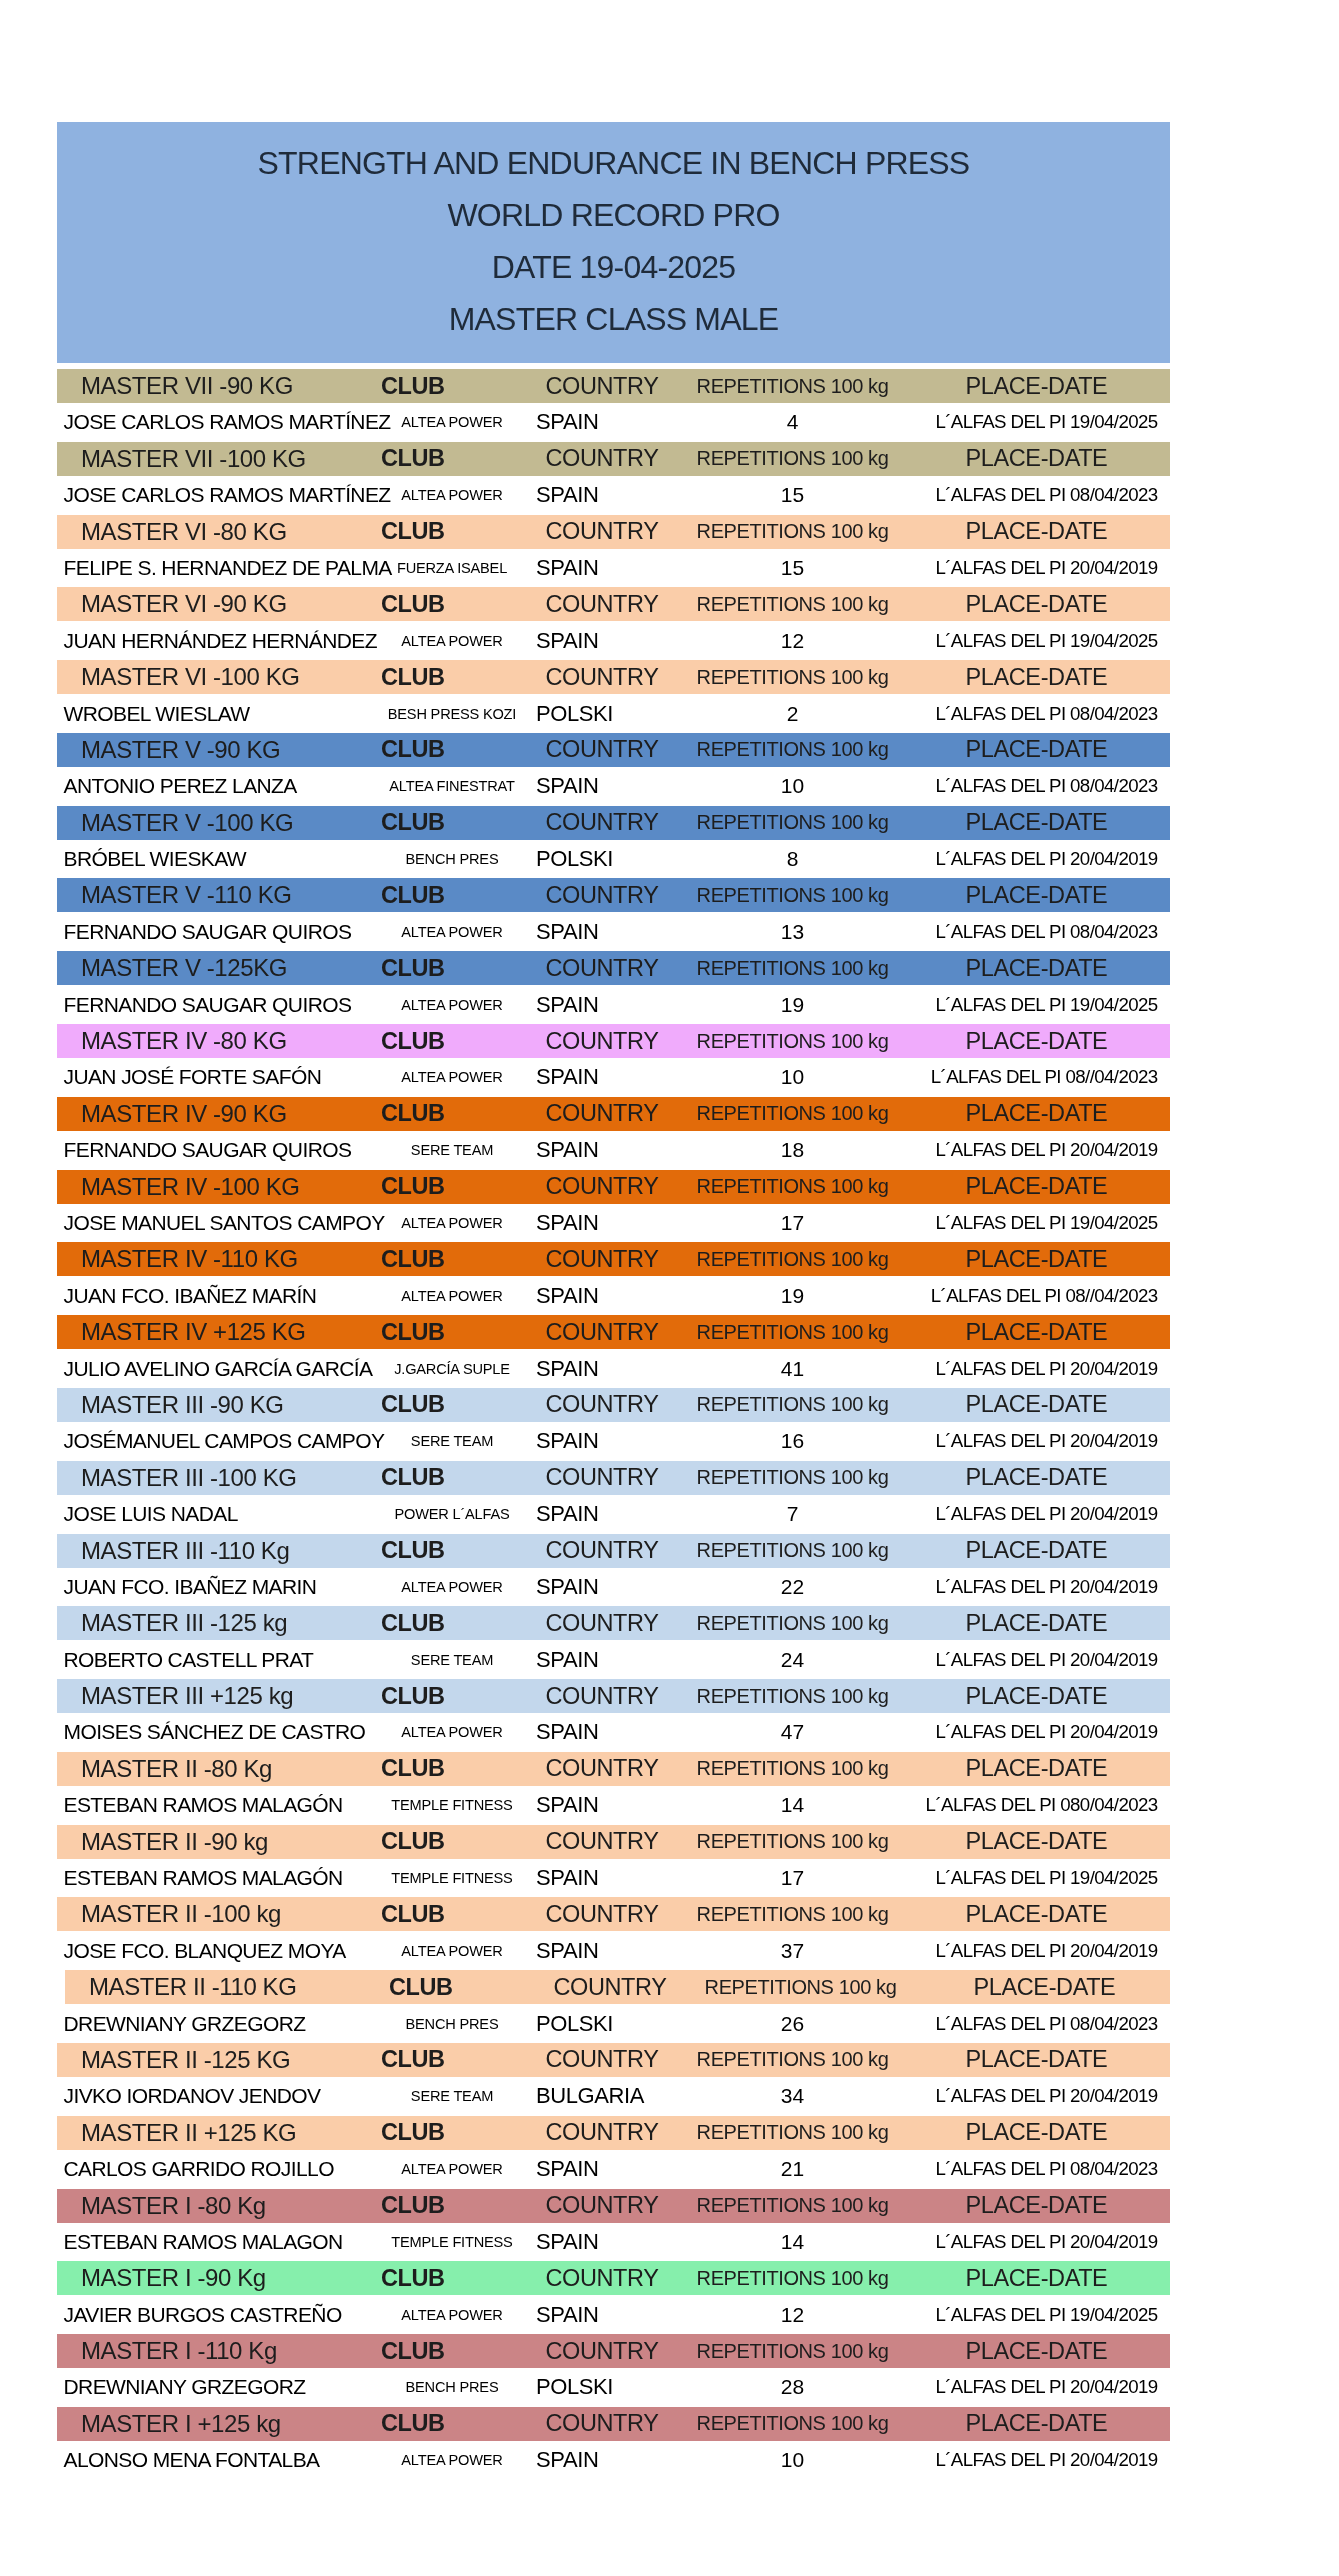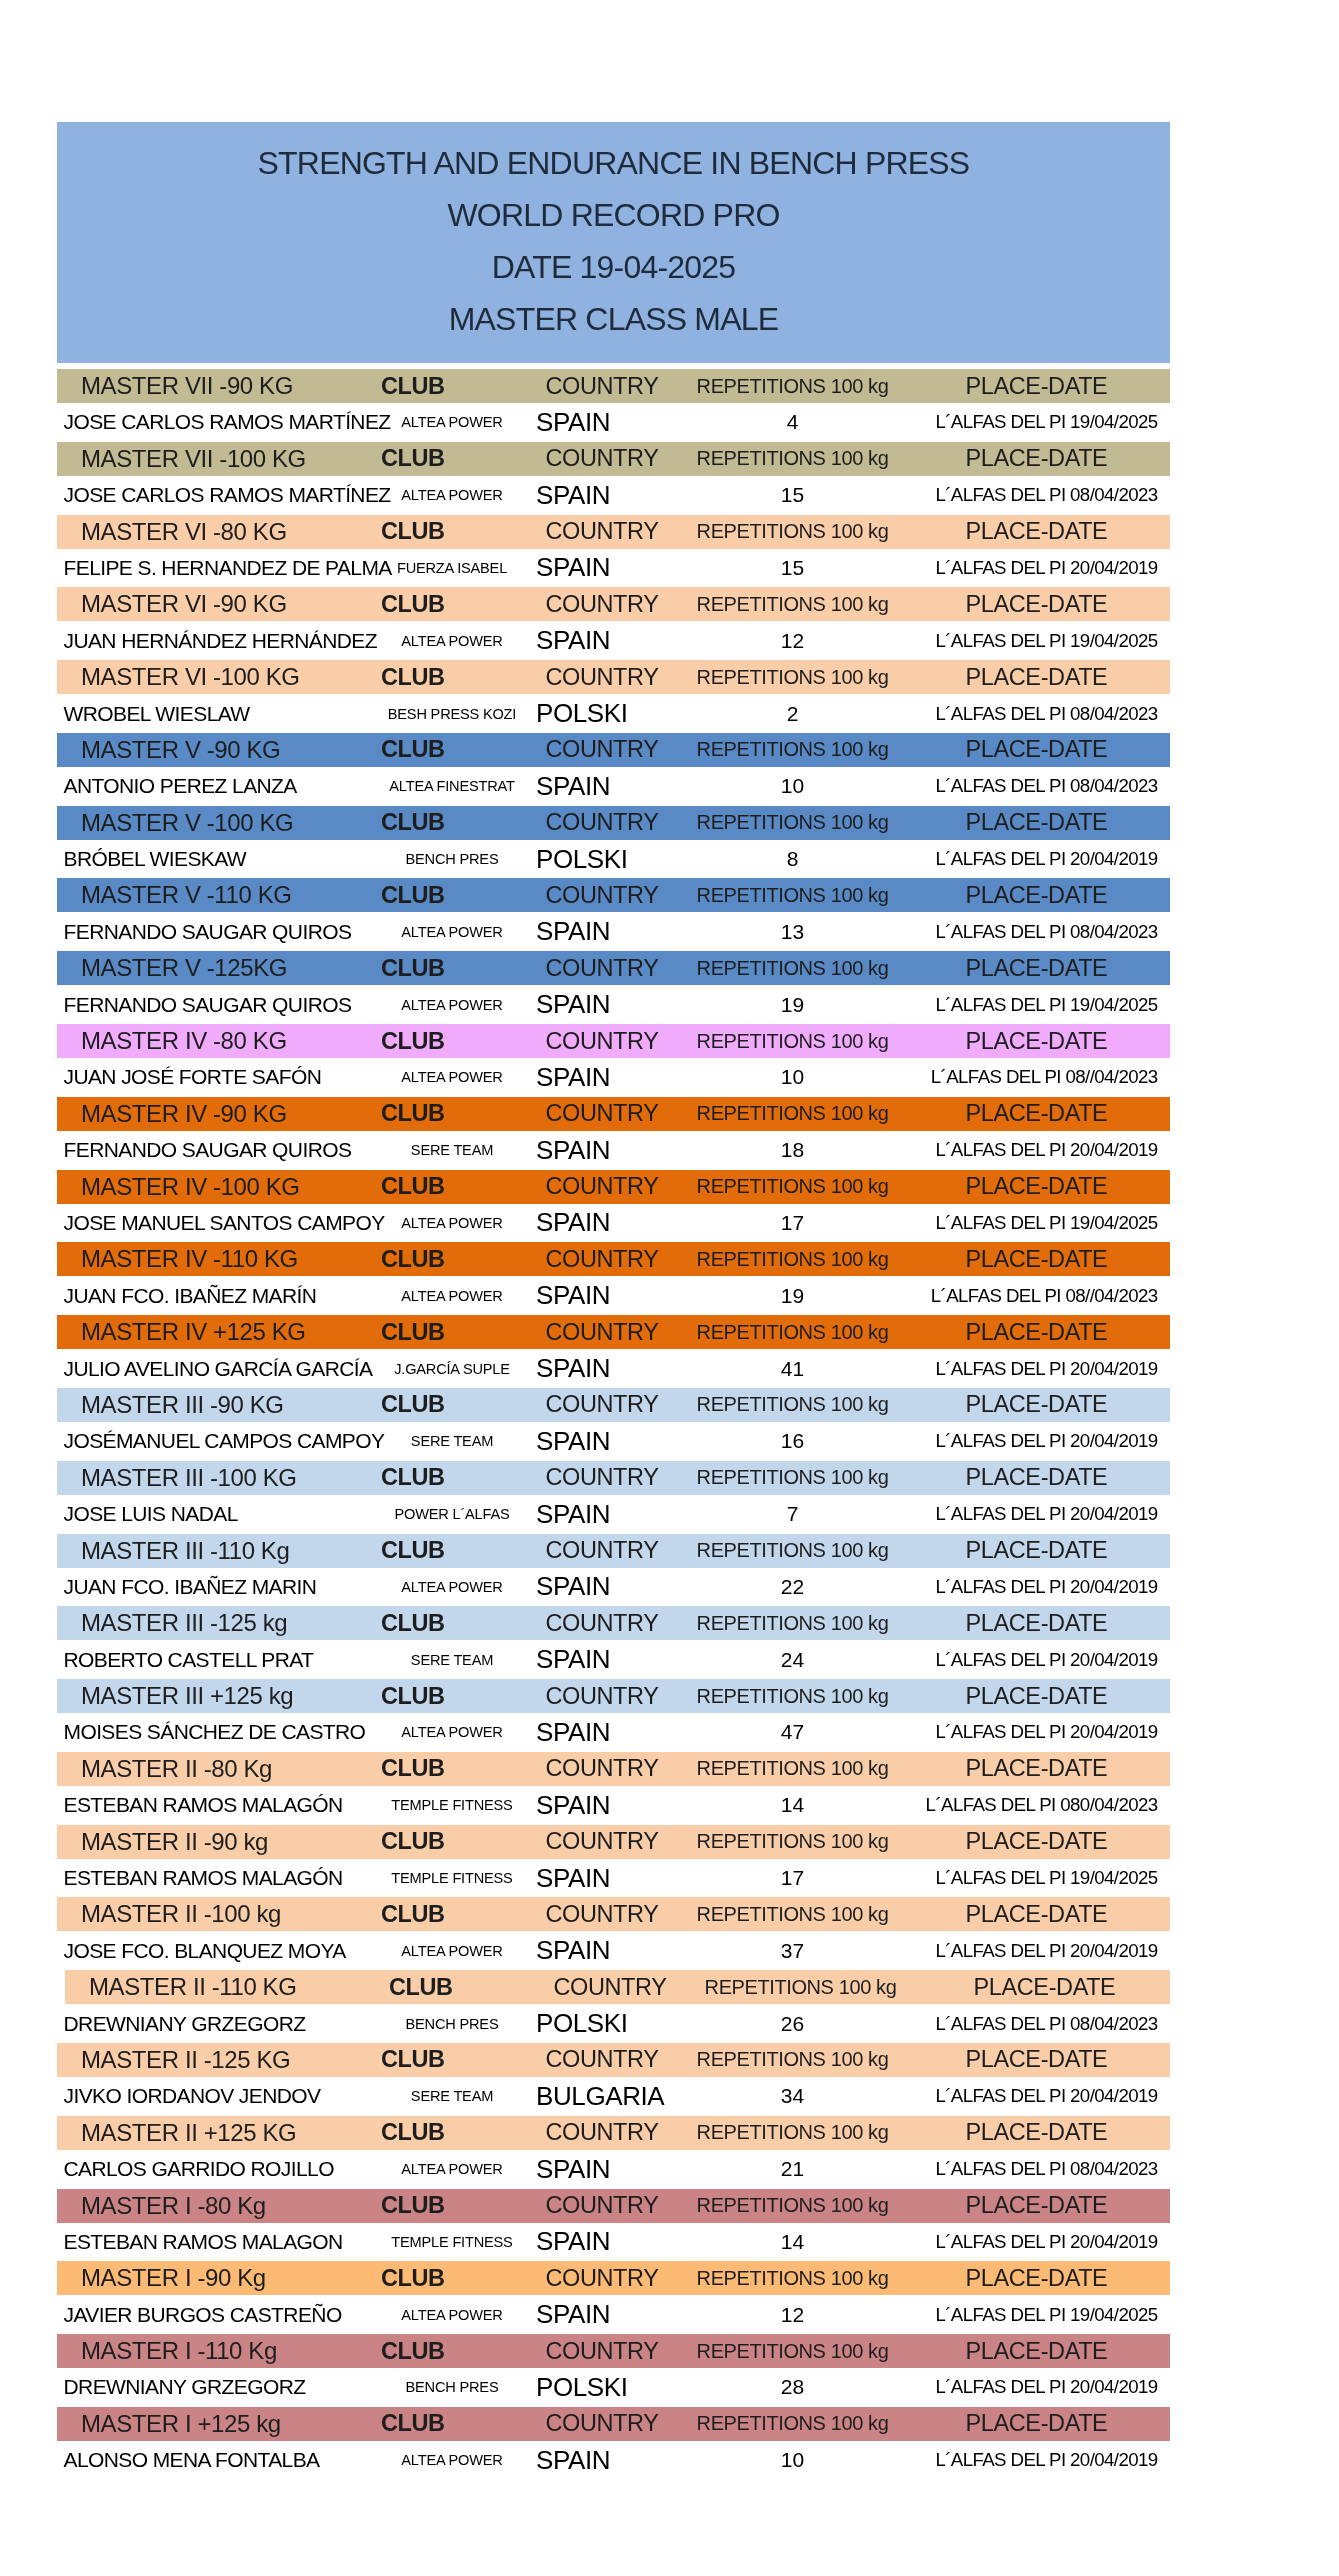--- a/index.html
+++ b/index.html
@@ -37,21 +37,21 @@
   
   .cat-label{font-size:24px;padding-left:24px;letter-spacing:-0.4px;}
   .club-head{font-size:23.5px;text-align:left;letter-spacing:-0.4px;font-weight:bold;}
   .country-head{font-size:23.5px;text-align:center;letter-spacing:-0.4px;}
   .reps-head{font-size:20px;text-align:center;letter-spacing:-0.4px;}
   .place-head{font-size:23.5px;text-align:center;letter-spacing:-0.4px;}
 
   
   .name-cell{font-size:21px;padding-left:6.5px;letter-spacing:-0.6px;}
   .club-cell{font-size:14.6px;text-align:center;letter-spacing:-0.2px;}
-  .country-cell{font-size:26px;padding-left:13px;letter-spacing:-0.4px;}
+  .country-cell{font-size:22px;padding-left:13px;letter-spacing:-0.4px;}
   .reps-cell{font-size:21px;text-align:center;}
   .place-cell{font-size:18.7px;text-align:right;padding-right:11.4px;letter-spacing:-0.6px;}
 </style>
 </head>
 <body>
 
 <div class="sheet">
 
   <div class="title-block" style="background: rgb(143, 178, 224); color: rgb(31, 43, 58);">
     <div class="title-line">STRENGTH AND ENDURANCE IN BENCH PRESS</div>
@@ -444,21 +444,21 @@
     <div class="cell place-head">PLACE-DATE</div>
   </div>
   <div class="row data-row">
     <div class="cell name-cell">ESTEBAN RAMOS MALAGON</div>
     <div class="cell club-cell">TEMPLE FITNESS</div>
     <div class="cell country-cell">SPAIN</div>
     <div class="cell reps-cell">14</div>
     <div class="cell place-cell">L´ALFAS DEL PI 20/04/2019</div>
   </div>
 
-  <div class="row header-row" style="background: #fdba74;">
+  <div class="row header-row" style="background: #86efac;">
     <div class="cell cat-label">MASTER I -90 Kg</div>
     <div class="cell club-head">CLUB</div>
     <div class="cell country-head">COUNTRY</div>
     <div class="cell reps-head">REPETITIONS 100 kg</div>
     <div class="cell place-head">PLACE-DATE</div>
   </div>
   <div class="row data-row">
     <div class="cell name-cell">JAVIER BURGOS CASTREÑO</div>
     <div class="cell club-cell">ALTEA POWER</div>
     <div class="cell country-cell">SPAIN</div>

